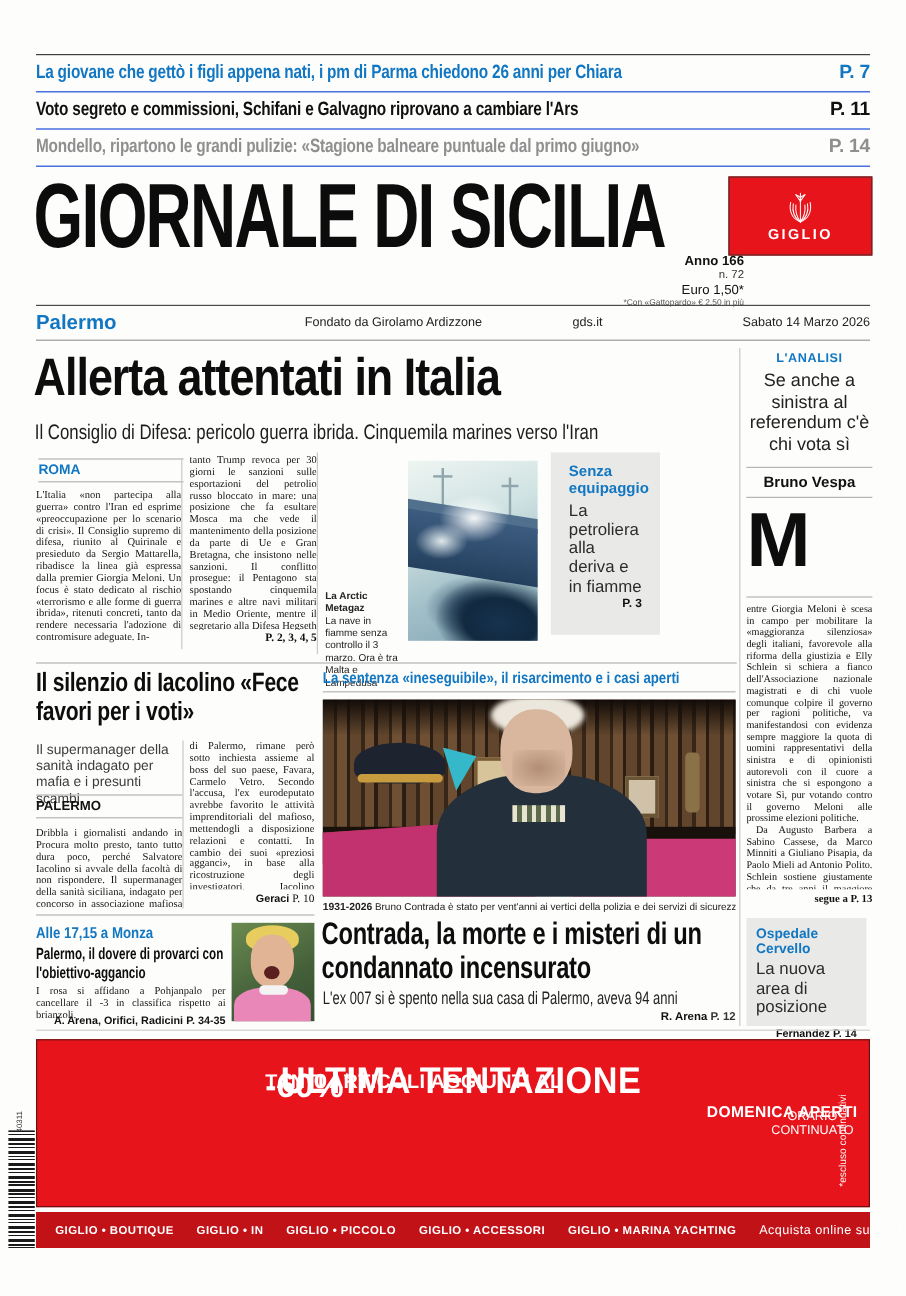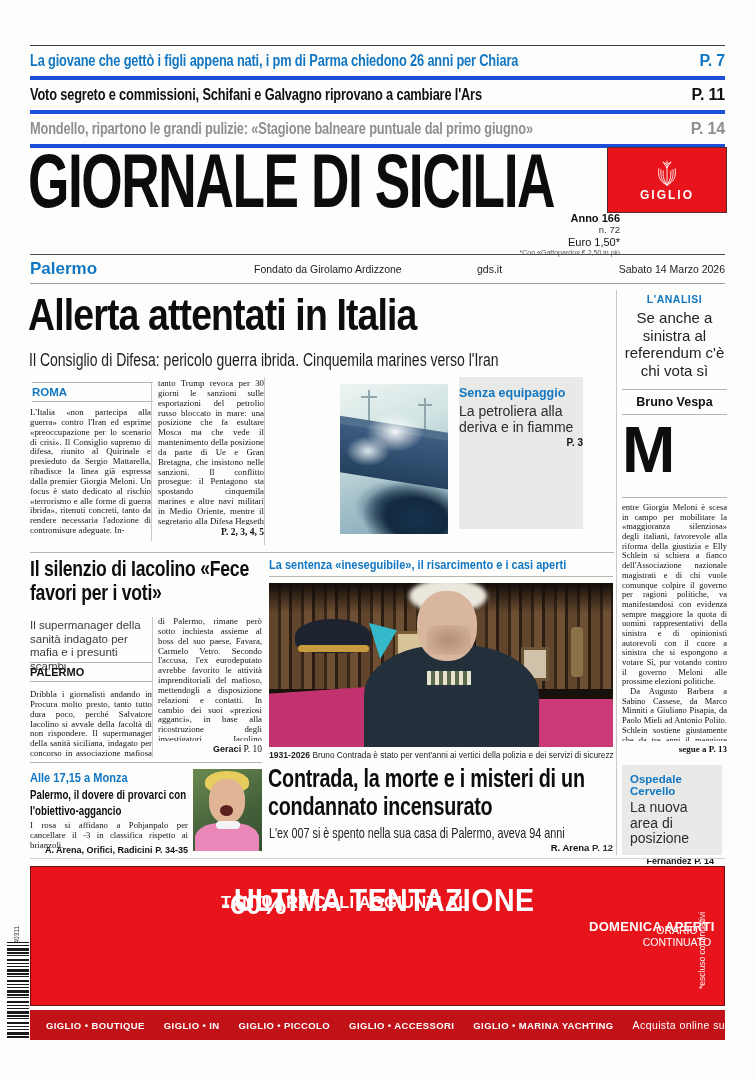--- a/index.html
+++ b/index.html
@@ -20,21 +20,21 @@
   .blue{color:#1277c2;}
 
   
   .barcode{left:7px;top:928px;width:24px;height:112px;}
   .bc-stripes{position:absolute;left:0;top:14px;width:22px;height:98px;
      background:repeating-linear-gradient(180deg,#1a1a1a 0 1.5px,#fff 1.5px 3px,#1a1a1a 3px 4px,#fff 4px 6.5px,#1a1a1a 6.5px 9px,#fff 9px 10.5px);}
   .bc-num{position:absolute;left:6px;top:-2px;font-size:6.5px;color:#333;writing-mode:vertical-rl;transform:rotate(180deg);}
 
   
   .topstrip{left:30px;top:45px;width:695px;border-top:1px solid #3f3f3f;}
-  .ts-row{height:30px;display:flex;align-items:center;justify-content:space-between;border-bottom:4px solid #1d4ed8;font-weight:bold;font-size:16px;letter-spacing:-.2px;}
+  .ts-row{height:30px;display:flex;align-items:center;justify-content:space-between;border-bottom:1px solid #1d4ed8;font-weight:bold;font-size:16px;letter-spacing:-.2px;}
   .ts-text{white-space:nowrap;}
   .c-blue{color:#1277c2;} .c-black{color:#101010;} .c-gray{color:#8f8f8f;}
 
   
   .mast-title{left:28px;top:146px;font-size:76px;line-height:.92;font-weight:bold;letter-spacing:-2px;color:#0c0c0c;white-space:nowrap;}
   .logo-box{left:607px;top:147px;width:118px;height:64px;background:#e8141c;border:1px solid #55282a;
             display:flex;flex-direction:column;align-items:center;justify-content:center;color:#fff;}
   .logo-box .lily{width:24px;height:27px;}
   .logo-box span{font-size:12px;font-weight:bold;letter-spacing:2px;margin-top:2px;}
   .anno{left:430px;top:212px;width:190px;text-align:right;line-height:1.15;}
@@ -54,21 +54,21 @@
   .lead-hl{left:28px;top:290px;font-size:44px;font-weight:bold;letter-spacing:-1px;white-space:nowrap;color:#0d0d0d;}
   .lead-sub{left:29px;top:350px;font-size:17.5px;color:#1c1c1c;white-space:nowrap;}
   .kicker{font-weight:bold;font-size:11.5px;color:#1277c2;}
   .k-rule{border-top:1px solid #b5b5b5;border-bottom:1px solid #b5b5b5;padding:3px 0;}
   .bodytxt{font-family:"Liberation Serif",serif;font-size:8.8px;line-height:1.12;color:#141414;}
   .lead-col1{left:30px;top:408px;width:121px;height:134px;}
   .lead-col2{left:158px;top:379px;width:106px;height:146px;}
   .lead-pages{left:158px;top:527px;width:106px;text-align:right;font-weight:bold;font-size:9.5px;font-family:"Liberation Serif",serif;}
   .lead-cap{left:271px;top:491px;width:64px;font-size:8.3px;line-height:1.25;color:#222;}
   .lead-cap b{display:block;}
-  .tanker-box{left:459px;top:377px;width:124px;height:152px;background:#e9e9e7;padding:9px 0;box-sizing:border-box;}
+  .tanker-box{left:459px;top:377px;width:91px;height:152px;background:#e9e9e7;padding:9px 15px;box-sizing:border-box;}
   .tb-kicker{font-size:12.5px;font-weight:bold;color:#1277c2;}
   .tb-title{font-size:14px;line-height:1.12;color:#2c2c2c;margin-top:4px;}
   .tb-text{font-size:9.5px;line-height:1.3;margin-top:14px;white-space:pre-line;color:#111;}
   .tb-page{font-size:10px;font-weight:bold;text-align:right;margin-top:2px;}
 
   
   .p-ship{left:340px;top:384px;width:108px;height:150px;overflow:hidden;
      background:linear-gradient(160deg,#eef5f2 0%,#cfe2e2 35%,#a8c4cc 62%,#7fa3b4 100%);}
   .p-ship div{position:absolute;}
   .sh-mast1{left:28px;top:6px;width:2px;height:44px;background:#8fa6ad;}
@@ -225,20 +225,24 @@
   <div class="abs lead-hl sx85">Allerta attentati in Italia</div>
   <div class="abs lead-sub sx80">Il Consiglio di Difesa: pericolo guerra ibrida. Cinquemila marines verso l'Iran</div>
 
   <div class="abs kicker k-rule" style="left:32px;top:382px;width:121px;">ROMA</div>
   <div class="abs bodytxt just clip lead-col1">L'Italia «non partecipa alla guerra» contro l'Iran ed esprime «preoccupazione per lo scenario di crisi». Il Consiglio supremo di difesa, riunito al Quirinale e presieduto da Sergio Mattarella, ribadisce la linea già espressa dalla premier Giorgia Meloni. Un focus è stato dedicato al rischio «terrorismo e alle forme di guerra ibrida», ritenuti concreti, tanto da rendere necessaria l'adozione di contromisure adeguate. In-</div>
   <div class="vr" style="left:151px;top:383px;height:158px;"></div>
   <div class="abs bodytxt just clip lead-col2">tanto Trump revoca per 30 giorni le sanzioni sulle esportazioni del petrolio russo bloccato in mare: una posizione che fa esultare Mosca ma che vede il mantenimento della posizione da parte di Ue e Gran Bretagna, che insistono nelle sanzioni. Il conflitto prosegue: il Pentagono sta spostando cinquemila marines e altre navi militari in Medio Oriente, mentre il segretario alla Difesa Hegseth dice che la guida suprema, Mojtaba Khamenei, è «ferito e forse sfigurato».</div>
   <div class="abs lead-pages">P. 2, 3, 4, 5</div>
   <div class="vr" style="left:264px;top:377px;height:168px;"></div>
 
+  <div class="abs lead-cap">
+    <b>La Arctic Metagaz</b>
+    <span>La nave in fiamme senza controllo il 3 marzo. Ora è tra Malta e Lampedusa</span>
+  </div>
 
   <div class="abs p-ship">
     <div class="sh-mast1"></div>
     <div class="sh-mast2"></div>
     <div class="sh-yard1"></div>
     <div class="sh-yard2"></div>
     <div class="sh-deck"></div>
     <div class="sh-hull"></div>
     <div class="sh-dark"></div>
     <div class="sh-sea"></div>

